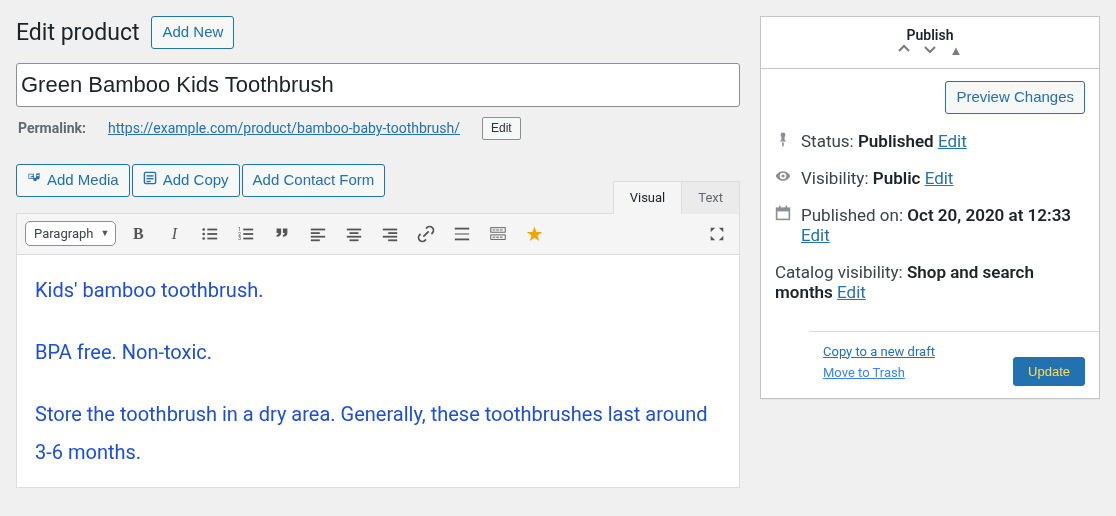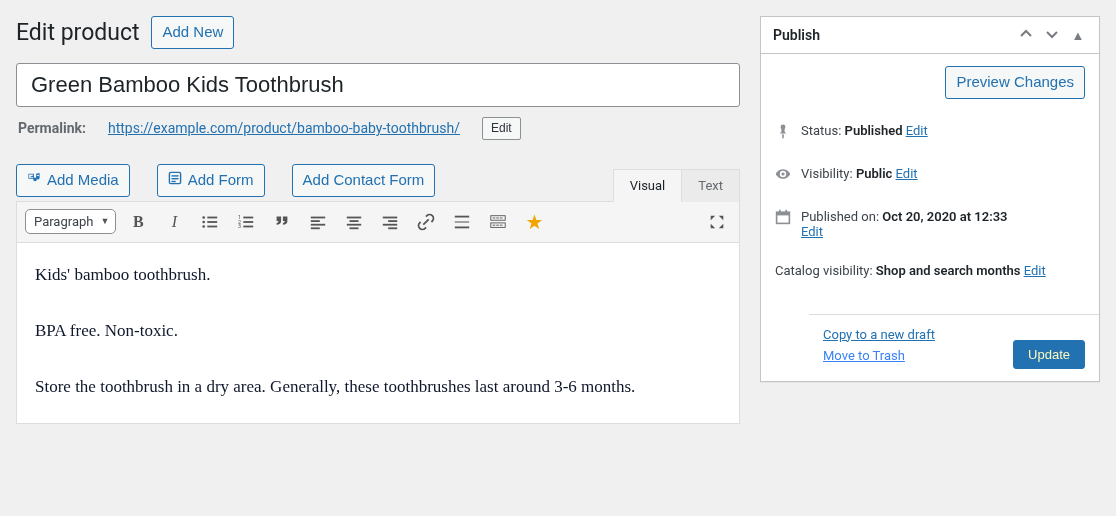--- a/index.html
+++ b/index.html
@@ -33,57 +33,57 @@
     border-radius: 3px;
     cursor: pointer;
     line-height: 1.5;
     display: inline-flex;
     align-items: center;
     gap: 6px;
   }
   .btn-primary {
     border: 1px solid #2271b1;
     background: #2271b1;
-    color: #fef9c3;
+    color: #fde047;
     padding: 6px 14px;
     font-size: 13px;
     border-radius: 3px;
     cursor: pointer;
   }
   .btn-small {
     border: 1px solid #8c8f94;
     background: #f6f7f7;
     color: #2c3338;
     padding: 0 8px;
     font-size: 12px;
     border-radius: 2px;
     cursor: pointer;
     line-height: 1.8;
   }
   .title-input {
     width: 100%;
     font-size: 22px;
-    padding: 8px 14px;
+    padding: 8px 4px;
     border: 1px solid #8c8f94;
     border-radius: 3px;
     background: #fff;
     color: #1d2327;
   }
   .permalink-row {
     margin: 10px 0 24px 2px;
     font-size: 14px;
     color: #646970;
     display: flex;
     align-items: center;
     gap: 22px;
     flex-wrap: wrap;
   }
   .permalink-row a { color: #2271b1; text-decoration: underline; }
   .permalink-row a strong { font-weight: 400; }
-  .media-row { display: flex; gap: 27px; margin-bottom: 4px; }
+  .media-row { display: flex; gap: 2px; margin-bottom: 16px; }
   .editor-wrap {
     border: 1px solid #ddd;
     background: #fff;
   }
   .editor-tabs {
     display: flex;
     justify-content: flex-end;
     background: #d946ef;
     margin-bottom: -1px;
   }
@@ -138,57 +138,57 @@
     color: #555;
     cursor: pointer;
     font-size: 16px;
   }
   .tb-btn svg { width: 18px; height: 18px; fill: #555; }
   .tb-btn.bold { font-weight: 700; font-family: Georgia, serif; }
   .tb-btn.italic { font-style: italic; font-family: Georgia, serif; }
   .spacer { flex: 1; }
   .editor-body {
     padding: 16px 18px;
-    font-size: 17px;
+    font-size: 20px;
     line-height: 1.9;
-    color: #0f172a;
+    color: #1d4ed8;
     min-height: 180px;
-    font-family: Liberation Serif, serif;
   }
   .editor-body p { margin: 0 0 24px 0; }
   .editor-body p:last-child { margin-bottom: 0; }
 
   .postbox {
     background: #fff;
     border: 1px solid #c3c4c7;
     box-shadow: 0 1px 1px rgba(0,0,0,.04);
   }
   .postbox-header {
     display: flex;
     align-items: center;
     justify-content: space-between;
     border-bottom: 1px solid #c3c4c7;
     padding: 10px 12px;
+    flex-direction: column;
   }
   .postbox-header h2 {
     font-size: 14px;
     margin: 0;
     font-weight: 600;
     color: #1d2327;
   }
   .handle-icons { display: flex; gap: 8px; color: #787c82; }
   .handle-icons span { cursor: pointer; width: 18px; text-align: center; }
   .postbox-body { padding: 12px 14px; }
   .preview-row { text-align: right; }
   .meta-line {
     display: flex;
     align-items: flex-start;
     gap: 10px;
-    margin: 24px 0;
-    font-size: 13px;
+    margin: 17px 0;
+    font-size: 17px;
     color: #3c434a;
     flex-wrap: wrap;
   }
   .meta-line .ico { width: 16px; color: #8c8f94; flex-shrink: 0; }
   .meta-line .ico svg { width: 16px; height: 16px; fill: #8c8f94; }
   .meta-line strong { font-weight: 600; color: #1d2327; }
   .meta-line a { color: #2271b1; text-decoration: underline; cursor: pointer; }
   .postbox-footer {
     border-top: 1px solid #dcdcde;
     padding: 12px 14px;
@@ -232,21 +232,21 @@
         </button>
         <button class="btn-outline">
           <span>
             <svg viewBox="0 0 20 20" width="14" height="14">
                 <rect x="2" y="2" width="16" height="16" rx="2" fill="none" stroke="#2271b1" stroke-width="2"></rect>
                 <line x1="5" y1="7" x2="15" y2="7" stroke="#2271b1" stroke-width="2"></line>
                 <line x1="5" y1="11" x2="15" y2="11" stroke="#2271b1" stroke-width="2"></line>
                 <line x1="5" y1="15" x2="11" y2="15" stroke="#2271b1" stroke-width="2"></line>
               </svg>
           </span>
-          <span>Add Form</span>
+          <span>Add Copy</span>
         </button>
         <button class="btn-outline">Add Contact Form</button>
       </div>
       <div class="editor-tabs">
         <div class="tab active">Visual</div>
         <div class="tab">Text</div>
       </div>
     </div>
 
     <div class="editor-wrap">

